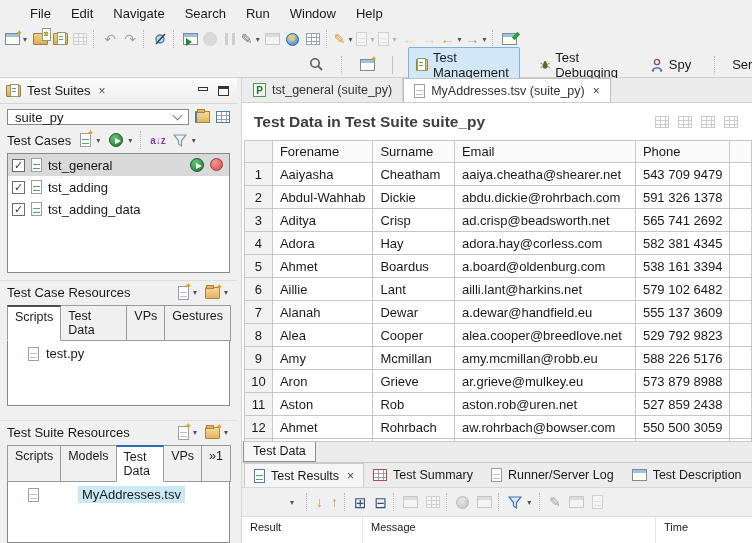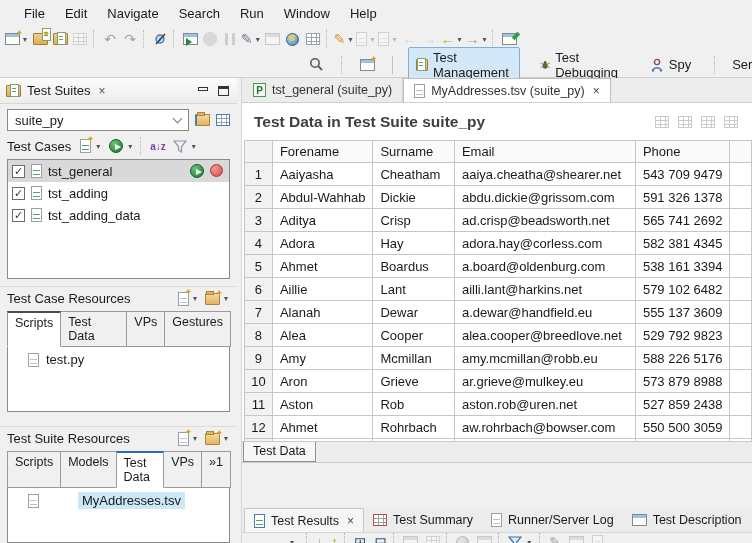--- a/index.html
+++ b/index.html
@@ -1,20 +1,20 @@
 <!DOCTYPE html>
 <html><head>
 <meta charset="utf-8">
 <style>
   * { box-sizing:border-box; margin:0; padding:0; }
   html,body { width:752px; height:543px; overflow:hidden; }
   body { font-family:"Liberation Sans","DejaVu Sans",sans-serif; font-size:13px; color:#1a1a1a; background:#f0f0f0; }
 
   
-  .menubar { height:26px; display:flex; align-items:center; padding-left:14px; background:#f0f0f0; }
+  .menubar { height:26px; display:flex; align-items:center; padding-left:20px; background:#f0f0f0; }
   .menu-item { padding:4px 10px; cursor:default; }
   .toolbar { height:26px; display:flex; align-items:center; padding:0 4px; background:#f0f0f0; }
   .toolbar2 { border-bottom:1px solid #d0d0d0;gap:12px; }
   .tbtn { height:22px; min-width:20px; display:flex; align-items:center; justify-content:center; gap:1px; padding:0 1px; }
   .sep { width:4px; height:18px; border-left:1px dotted #b8b8b8; margin:0 3px; }
   .dis { opacity:.38; filter:grayscale(.9); }
   .dd { font-size:8px; color:#555; width:8px; text-align:center; }
   .glyph { font-size:14px; line-height:1; }
   .amber { color:#d39a2f; font-weight:bold; }
   .grayg { color:#9a9a9a; font-weight:bold; }
@@ -59,21 +59,21 @@
   
   .main { display:flex; height:465px; }
   .left { width:241px; display:flex; flex-direction:column; background:#f0f0f0; border-right:4px solid #f0f0f0; }
   .right { flex:1; min-width:0; display:flex; flex-direction:column; border-left:1px solid #d6d6d6; }
 
   
   .view-tabbar { height:26px; display:flex; align-items:center; background:linear-gradient(#fcfcfc,#ededed); border-bottom:1px solid #d5d5d5; padding:0 6px; gap:6px; }
   .view-close { color:#555; font-size:12px; margin-left:2px; }
   .vt-right { margin-left:auto; display:flex; align-items:center; gap:10px; padding-right:2px; }
   .combo-row { display:flex; align-items:center; gap:6px; padding:5px 7px 3px 7px; }
-  .combo { flex:1; height:22px; background:#fff; border:1px solid #888; display:flex; align-items:center; padding:0 7px; }
+  .combo { flex:1; height:16px; background:#fff; border:1px solid #888; display:flex; align-items:center; padding:0 7px; }
   .combo .i-combo-ch { margin-left:auto; }
   .tc-toolbar { display:flex; align-items:center; gap:3px; padding:3px 7px 2px 7px; }
   .tc-label { margin-right:6px; }
   .listbox { margin:2px 7px 0 7px; height:120px; background:#fff; border:1px solid #8a8a8a; overflow:hidden; }
   .case-row { display:flex; align-items:center; gap:6px; height:22px; padding:0 4px; }
   .case-row.selected { background:#d9d9d9; }
   .case-actions { margin-left:auto; display:flex; gap:6px; padding-right:2px; }
   .section-hdr { display:flex; align-items:center; gap:13px; padding:4px 7px 3px 7px; margin-top:7px; border-top:1px solid #dcdcdc; }
   .section-hdr .hdr-icons { margin-left:auto; display:flex; align-items:center; gap:2px; }
   .res-tabs { display:flex; padding:2px 7px 0 7px; position:relative; z-index:1; }
@@ -98,21 +98,21 @@
   .table-wrap { height:301px; overflow:hidden; padding-left:2px; }
   table.data { border-collapse:collapse; table-layout:fixed; }
   table.data th, table.data td { border:1px solid #c6c6c6; height:23px; padding:0 7px; text-align:left; font-weight:normal; font-size:13px; white-space:nowrap; overflow:hidden; }
   table.data th { height:22px; background:#fafafa; }
   table.data td.num, table.data th.num { background:#f2f2f2; text-align:center; padding:0 2px; }
   .bottom-tab-row { height:21px; background:#ececec; border-top:1px solid #c9c9c9; display:flex; align-items:stretch; }
   .bottom-tab { margin-left:1px; padding:2px 9px 0 9px; background:#f7f7f7; border:1px solid #8f8f8f; border-top:none; font-size:12.5px; }
 
   
   .res-panel { height:81px; display:flex; flex-direction:column; background:#f0f0f0; border-top:1px solid #c9c9c9; }
-  .rp-tabbar { height:25px; display:flex; align-items:flex-start; background:#ececec; border-bottom:1px solid #d7d7d7; padding-left:2px;margin-top:45px; }
+  .rp-tabbar { height:25px; display:flex; align-items:flex-start; background:#ececec; border-bottom:1px solid #d7d7d7; padding-left:2px; }
   .rp-tab { display:flex; align-items:center; gap:6px; height:24px; padding:0 9px; font-size:12.5px; }
   .rp-tab.active { background:#f6f6f6; border:1px solid #c9c9c9; border-bottom:none; }
   .rp-toolbar { height:28px; display:flex; align-items:center; gap:3px; padding:0 6px 0 46px; }
   .rp-header { flex:1; display:flex; background:#fff; border-top:1px solid #dcdcdc; font-size:11px; }
   .rp-col { padding:4px 8px; border-right:1px solid #e4e4e4; white-space:nowrap; }
   .funnel { width:14px; height:13px; }
 </style>
 </head>
 <body>
 
@@ -413,21 +413,21 @@
                 <td>Aaiyasha</td>
                 <td>Cheatham</td>
                 <td>aaiya.cheatha@shearer.net</td>
                 <td>543 709 9479</td>
                 <td></td>
               </tr>
               <tr>
                 <td class="num">2</td>
                 <td>Abdul-Wahhab</td>
                 <td>Dickie</td>
-                <td>abdu.dickie@grissom.com</td>
+                <td>abdu.dickie@rohrbach.com</td>
                 <td>591 326 1378</td>
                 <td></td>
               </tr>
               <tr>
                 <td class="num">3</td>
                 <td>Aditya</td>
                 <td>Crisp</td>
                 <td>ad.crisp@beadsworth.net</td>
                 <td>565 741 2692</td>
                 <td></td>

